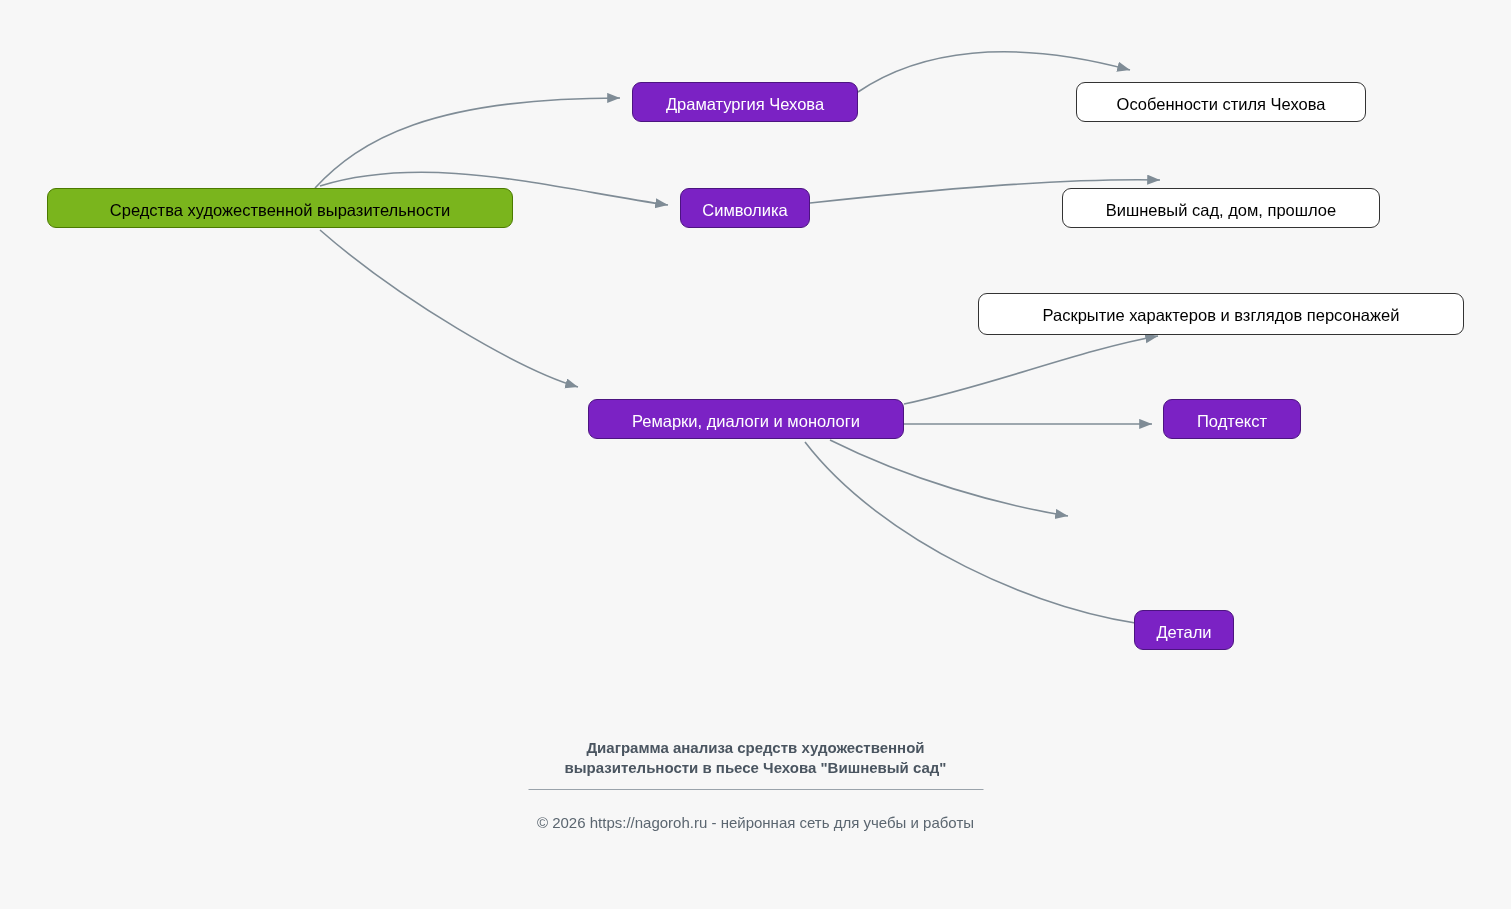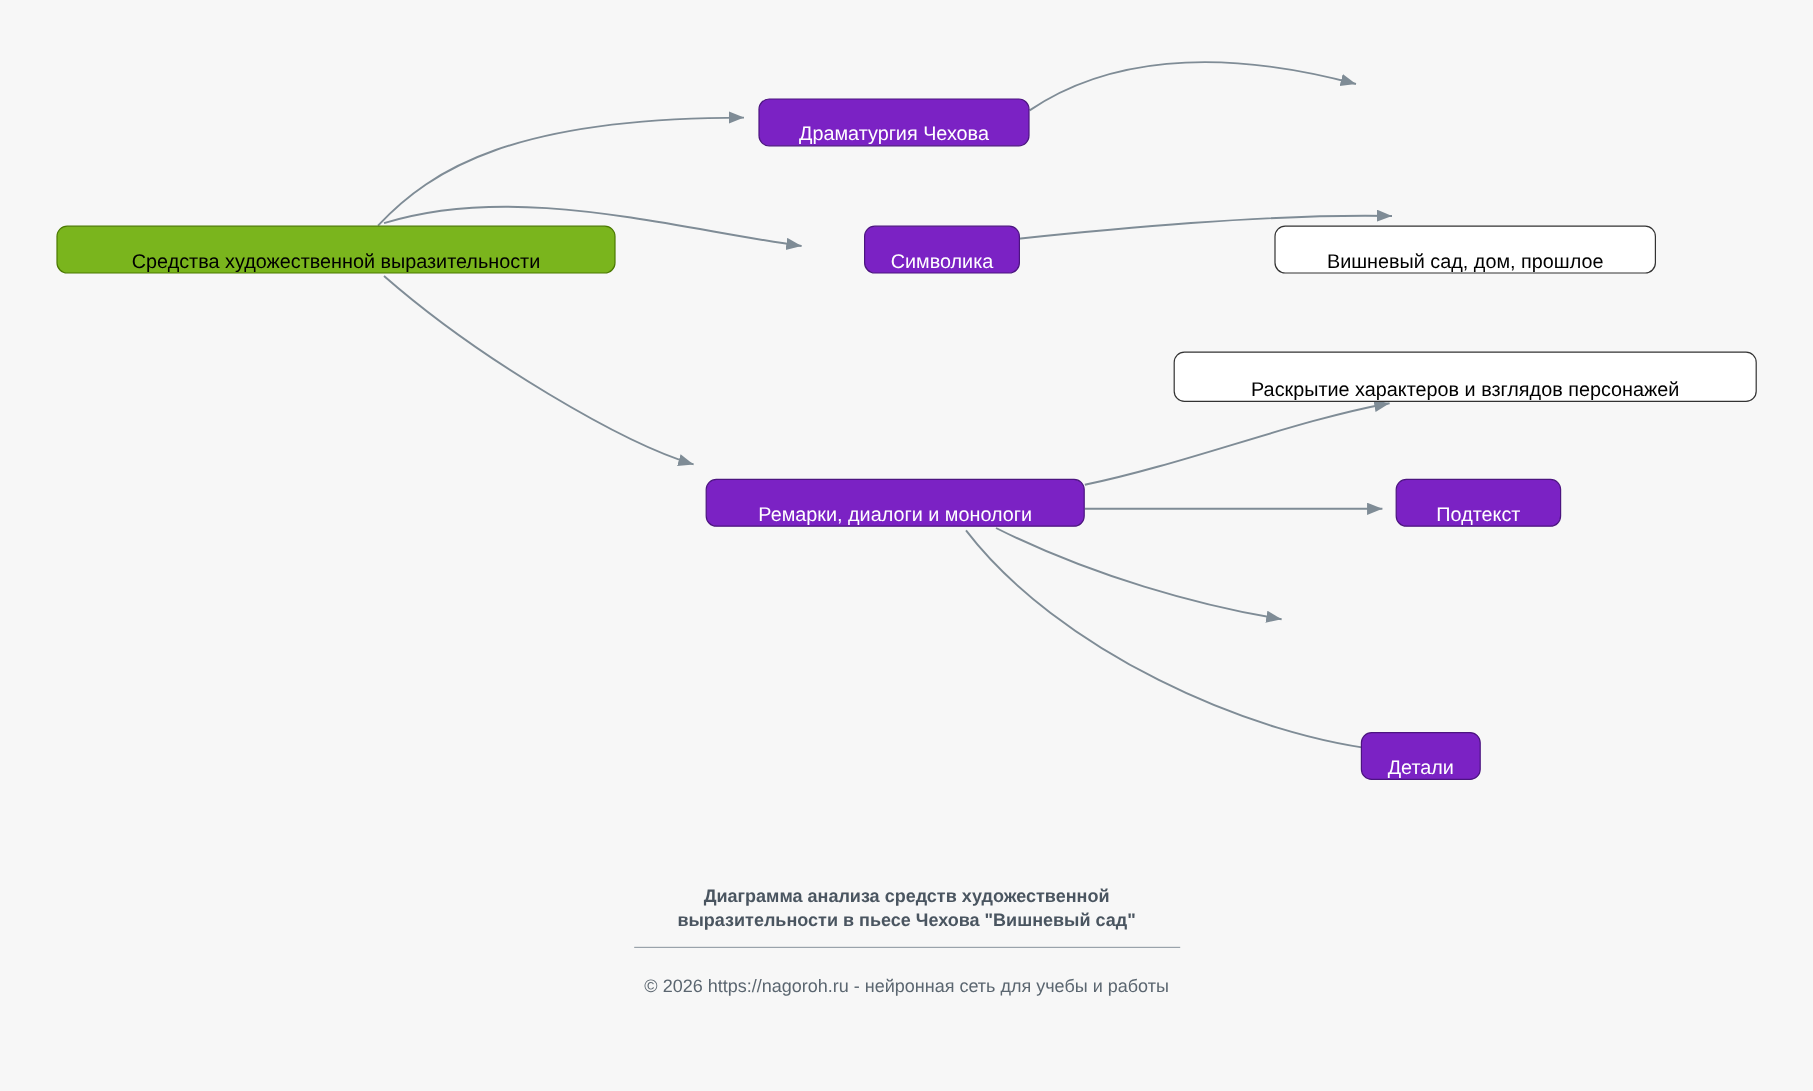--- a/index.html
+++ b/index.html
@@ -23,29 +23,29 @@
     left: 0;
     top: 0;
     width: 1511px;
     height: 909px;
     pointer-events: none;
   }
   .node {
     position: absolute;
     box-sizing: border-box;
     display: flex;
-    align-items: flex-end;
+    align-items: flex-start;
     justify-content: center;
     border-radius: 9px;
     border: 1px solid #333333;
     font-size: 16.5px;
     line-height: 1.1;
     white-space: nowrap;
     color: #000000;
-    padding: 0 14px;
+    padding: 12px 14px;
   }
   .node.root {
     background: #7ab51d;
     border-color: #4b7a00;
   }
   .node.purple {
     background: #7b22c4;
     border-color: #4c1480;
     color: #ffffff;
   }
@@ -101,21 +101,24 @@
         <path d="M 830 440 C 910 480 1000 505 1068 516"></path>
         <path d="M 805 442 C 880 540 1040 615 1160 626"></path>
       </g>
   </svg>
 <div class="node root" style="left: 47px; top: 188px; width: 466px; height: 40px;">
       <span>Средства художественной выразительности</span>
     </div>
     <div class="node purple" style="left: 632px; top: 82px; width: 226px; height: 40px;">
       <span>Драматургия Чехова</span>
     </div>
-    <div class="node purple" style="left: 680px; top: 188px; width: 130px; height: 40px; margin-left: 40px;">
+    <div class="node white" style="left: 1076px; top: 82px; width: 290px; height: 40px;">
+      <span>Особенности стиля Чехова</span>
+    </div>
+    <div class="node purple" style="left: 680px; top: 188px; width: 130px; height: 40px;">
       <span>Символика</span>
     </div>
     <div class="node white" style="left: 1062px; top: 188px; width: 318px; height: 40px;">
       <span>Вишневый сад, дом, прошлое</span>
     </div>
     <div class="node white" style="left: 978px; top: 293px; width: 486px; height: 42px;">
       <span>Раскрытие характеров и взглядов персонажей</span>
     </div>
     <div class="node purple" style="left: 588px; top: 399px; width: 316px; height: 40px;">
       <span>Ремарки, диалоги и монологи</span>

